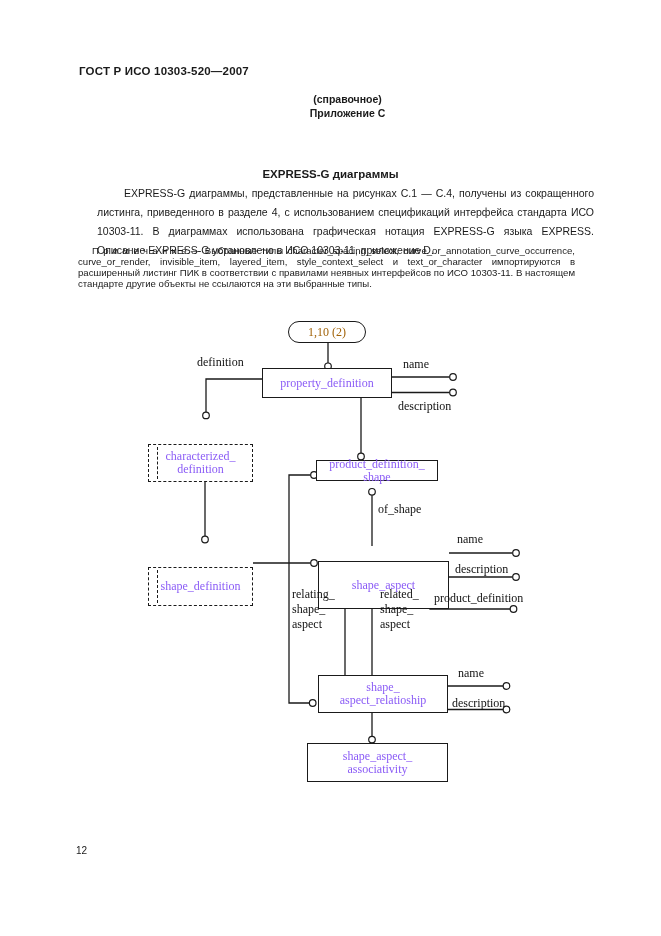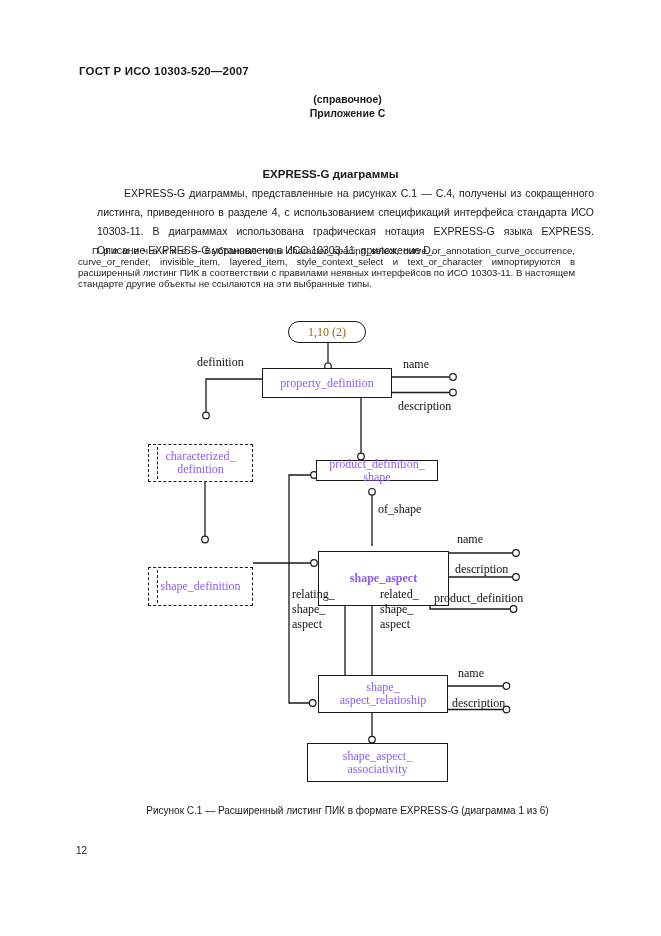--- a/index.html
+++ b/index.html
@@ -32,21 +32,21 @@
   }
   .alabel{position:absolute; font-size:12px; line-height:15px; color:#111; white-space:nowrap;}
   .alabel span{display:block;}
 
   
   .b-oval{left:288px; top:6px; width:78px; height:22px;}
   .b-propdef{left:262px; top:53px; width:130px; height:30px;}
   .b-chardef{left:148px; top:105px; width:105px; height:38px;}
   .b-pdshape{left:316px; top:145px; width:122px; height:21px; line-height:12.5px;}
   .b-shapedef{left:148px; top:228px; width:105px; height:39px;}
-  .b-saspect{left:318px; top:236px; width:131px; height:55px;font-weight:bold;}
+  .b-saspect{left:318px; top:246px; width:131px; height:48px;}
   .b-sarel{left:318px; top:360px; width:130px; height:38px;}
   .b-sassoc{left:307px; top:428px; width:141px; height:39px;}
 
   
   .l-definition{left:197px; top:40px;}
   .l-pd-name{left:403px; top:42px;}
   .l-pd-desc{left:398px; top:84px;}
   .l-ofshape{left:378px; top:187px;}
   .l-sa-name{left:457px; top:217px;}
   .l-sa-desc{left:455px; top:247px;}
@@ -172,17 +172,16 @@
     <div class="alabel l-related">
       <span>related_</span>
       <span>shape_</span>
       <span>aspect</span>
     </div>
 
     <div class="alabel l-sar-name">name</div>
     <div class="alabel l-sar-desc">description</div>
   </div>
 
-  <div class="figure-caption">Рисунок С.1 — Расширенный листинг ПИК в формате EXPRESS-G (диаграмма 1 из 6)</div>
 
   <div class="page-number">12</div>
 
 </div>
 
 </body></html>

